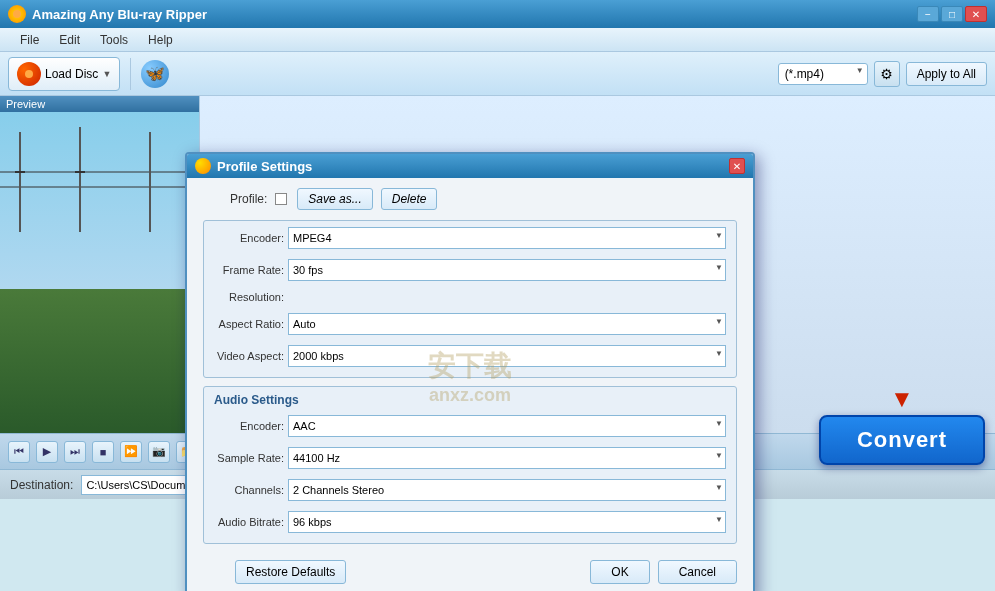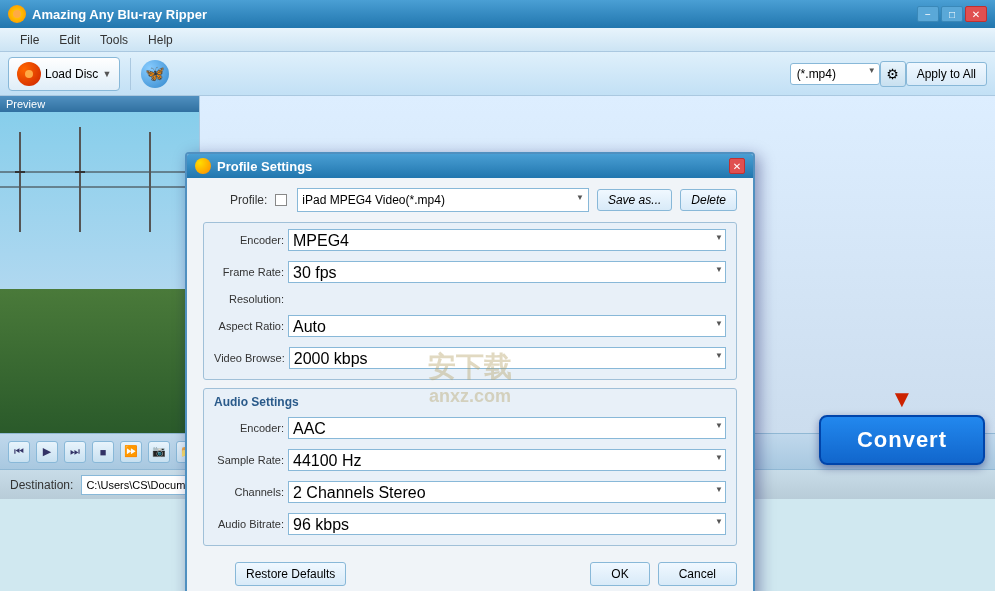--- a/index.html
+++ b/index.html
@@ -102,21 +102,21 @@
     }
     .toolbar-sep {
       width: 1px; height: 32px;
       background: #aac8e0;
       margin: 0 4px;
     }
     .toolbar-right {
       margin-left: auto;
       display: flex;
       align-items: center;
-      gap: 0;
+      gap: 6px;
     }
     .format-dropdown {
       background: #fff;
       border: 1px solid #88b8d8;
       border-radius: 3px;
       padding: 3px 20px 3px 6px;
       font-size: 12px;
       min-width: 80px;
       appearance: none;
       -webkit-appearance: none;
@@ -443,21 +443,21 @@
     .setting-select-box {
       position: relative;
       flex: 1;
     }
     .setting-select {
       width: 100%;
       height: 22px;
       background: #fff;
       border: 1px solid #88b8d8;
       padding: 0 18px 0 4px;
-      font-size: 16px;
+      font-size: 11px;
       -webkit-appearance: none;
       appearance: none;
     }
     .setting-select-box::after {
       content: "▼";
       position: absolute;
       right: 3px; top: 4px;
       font-size: 8px; color: #555;
       pointer-events: none;
     }
@@ -635,25 +635,20 @@
         <div class="dialog-title-icon"></div>
         <span class="dialog-title-text">Profile Settings</span>
         <div class="dialog-close-btn">✕</div>
       </div>
 
       <div class="dialog-body">
 
         <div class="profile-row">
           <label>Profile:</label>
           <span class="profile-icon-check"></span>
-          <div class="profile-select-box">
-            <select class="profile-select">
-              <option>iPad MPEG4 Video(*.mp4)</option>
-            </select>
-          </div>
           <button class="save-as-btn">Save as...</button>
           <button class="delete-btn">Delete</button>
         </div>
 
         <div class="settings-section">
           <div class="settings-grid">
 
             <div class="setting-row">
               <span class="setting-label">Encoder:</span>
               <div class="setting-select-box">
@@ -679,21 +674,21 @@
             <div class="setting-row">
               <span class="setting-label">Aspect Ratio:</span>
               <div class="setting-select-box">
                 <select class="setting-select">
                   <option>Auto</option>
                 </select>
               </div>
             </div>
 
             <div class="setting-row">
-              <span class="setting-label">Video Browse:</span>
+              <span class="setting-label">Video Aspect:</span>
               <div class="setting-select-box">
                 <select class="setting-select">
                   <option>2000 kbps</option>
                 </select>
               </div>
             </div>
           </div>
         </div>
 
         <div class="settings-section">

